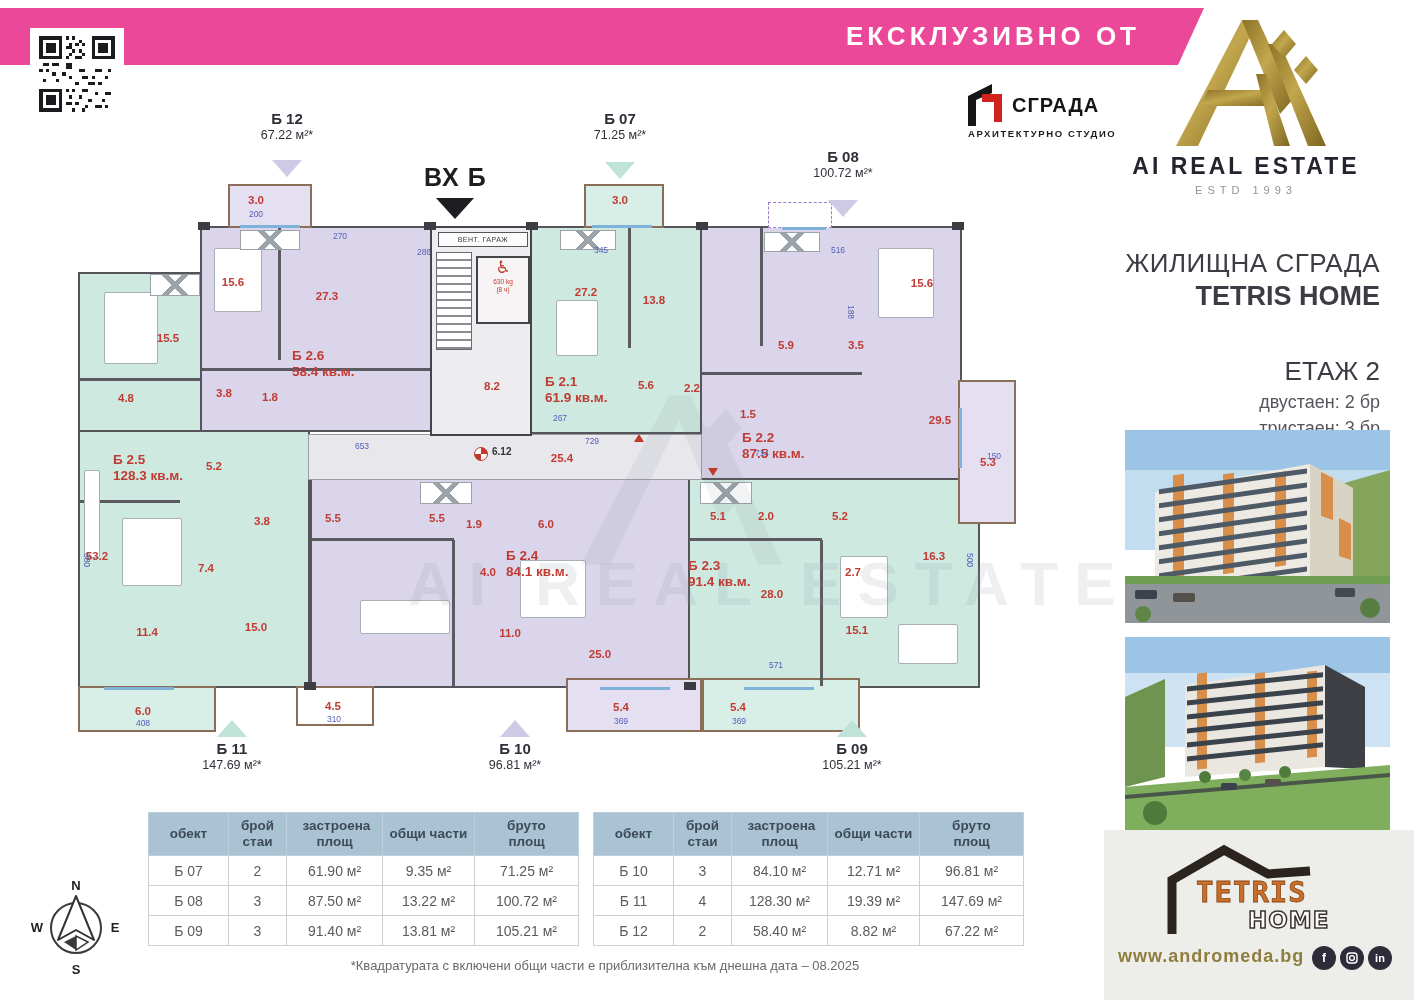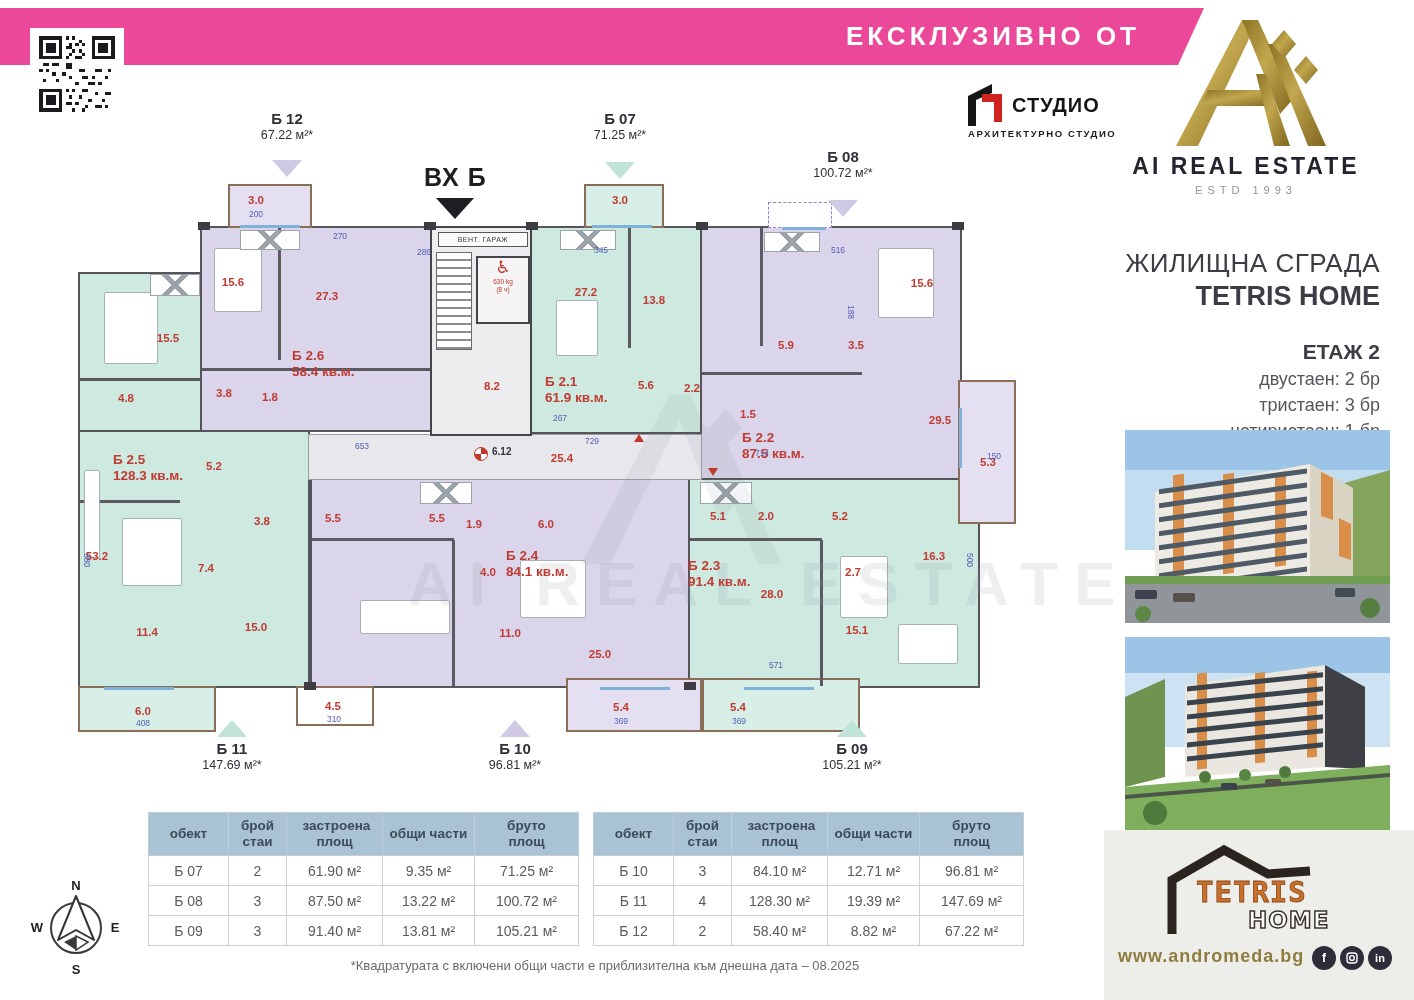--- a/index.html
+++ b/index.html
@@ -20,21 +20,21 @@
            font-size:11px;letter-spacing:5px;}
   .arch{position:absolute;left:968px;top:82px;width:160px;}
   .arch-row{display:flex;align-items:flex-start;gap:6px;}
   .arch-name{font-size:20px;font-weight:800;color:#151515;letter-spacing:1px;margin-top:12px;}
   .arch-sub{font-size:9.5px;font-weight:700;color:#1c1c1c;letter-spacing:1.6px;margin-top:2px;}
 
   
   .proj{position:absolute;left:1100px;top:248px;width:280px;text-align:right;color:#3b3c44;}
   .proj-type{font-size:26px;letter-spacing:.5px;}
   .proj-name{font-size:27px;font-weight:700;margin-top:2px;}
-  .proj-floor{font-size:21px;font-weight:700;margin-top:28px;}
+  .proj-floor{font-size:26px;font-weight:400;margin-top:44px;}
   .proj-unit{font-size:18px;color:#55555c;margin-top:5px;}
   .photo{position:absolute;left:1125px;width:265px;height:193px;overflow:hidden;}
   .panel{position:absolute;left:1104px;top:830px;width:310px;height:170px;background:#edeeea;}
   .site{position:absolute;left:1118px;top:946px;width:190px;font-size:18px;letter-spacing:1px;
         color:#8f7d3f;font-weight:700;}
   .soc{position:absolute;top:946px;width:24px;height:24px;border-radius:50%;background:#2c2d39;
        color:#fff;text-align:center;line-height:24px;font-size:12px;font-weight:700;}
 
   
   .sch{position:absolute;top:812px;border-collapse:collapse;table-layout:fixed;width:430px;
@@ -188,21 +188,21 @@
   <div class="ai-name">AI REAL ESTATE</div>
   <div class="ai-estd">ESTD 1993</div>
 
   <div class="arch">
     <div class="arch-row">
       <svg width="38" height="44" viewBox="0 0 38 44">
         <polygon points="0,44 0,14 24,2 24,11 8,18 8,44" fill="#161616"></polygon>
         <polygon points="14,12 34,12 34,40 26,40 26,20 14,20" fill="#d0231f"></polygon>
       </svg>
       <div>
-        <div class="arch-name">СТУДИО</div>
+        <div class="arch-name">СГРАДА</div>
       </div>
     </div>
     <div class="arch-sub">АРХИТЕКТУРНО СТУДИО</div>
   </div>
 
   <div class="proj">
     <div class="proj-type">ЖИЛИЩНА СГРАДА</div>
     <div class="proj-name">TETRIS HOME</div>
     <div class="proj-floor">ЕТАЖ 2</div>
     <div class="proj-unit">двустаен: 2 бр</div>

